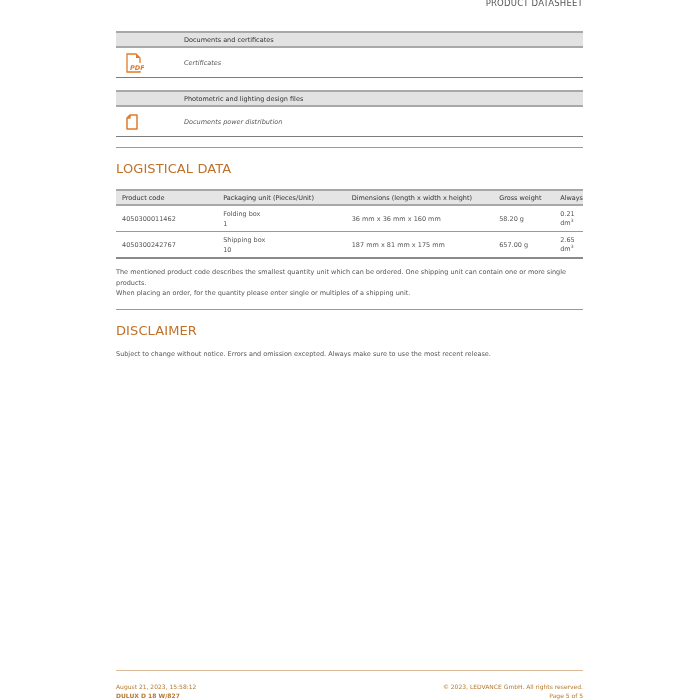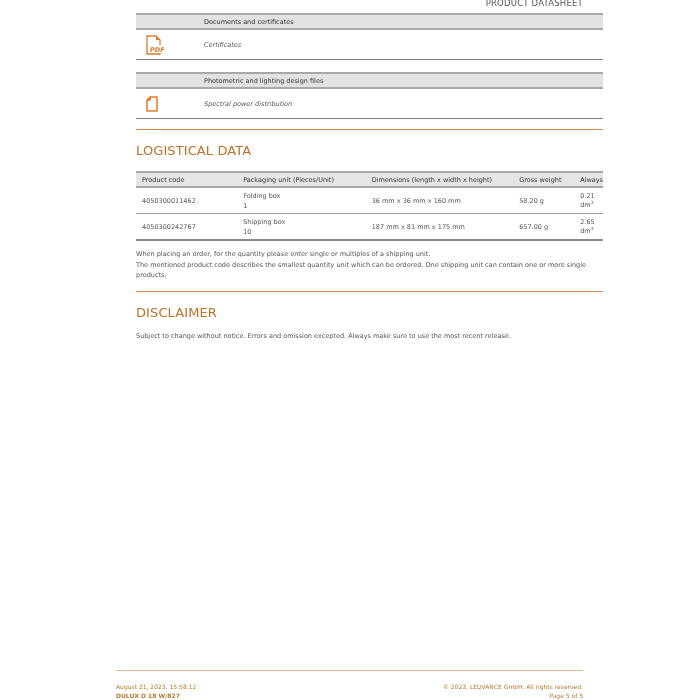--- a/index.html
+++ b/index.html
@@ -1,19 +1,19 @@
 <!DOCTYPE html>
 <html><head>
 <meta charset="utf-8">
 <style>
   html, body { margin:0; padding:0; background:#ffffff; }
   body { width:700px; height:700px; position:relative; overflow:hidden;
          font-family:"DejaVu Sans", sans-serif; color:#4a4a4a; }
   .header-title { position:absolute; right:117px; top:-2px; font-size:8.5px; color:#555; letter-spacing:0.2px; }
-  .content { position:absolute; left:116px; width:467px; top:13px;margin-left:20px; }
+  .content { position:absolute; left:116px; width:467px; top:31px; }
   .grp-head { background:#e2e2e2; border-top:2px solid #a8a8a8; border-bottom:2px solid #a8a8a8;
               height:13px; display:flex; align-items:center; font-size:6.5px; color:#333; }
   .grp-head span { margin-left:68px; }
   .grp-row { height:29px; display:flex; align-items:center; border-bottom:1.5px solid #7d7d7d; font-size:6.5px; color:#555;font-style:italic; }
   .grp-row .ic { width:68px; display:flex; align-items:center; padding-left:8px; box-sizing:border-box; }
   .spacer { height:12px; }
   .orange-rule { border-top:1.5px solid #d98a4a; }
   .sec-title { color:#c0712a; font-size:13px; margin:13px 0 13px 0; letter-spacing:0.1px; }
   table { width:100%; border-collapse:collapse; font-size:6.5px; }
   thead th { background:#e5e5e5; border-top:2px solid #a8a8a8; border-bottom:2px solid #a8a8a8;
@@ -56,21 +56,21 @@
   <div>
     <div class="grp-head">
         <span>Photometric and lighting design files</span>
       </div>
     <div class="grp-row">
       <div class="ic">
         <svg width="16" height="18" viewBox="0 0 16 18">
           <path d="M6 2 H13 V16 H3 V5 Z M3 5 H6 V2" fill="none" stroke="#e07b2a" stroke-width="1.5" stroke-linejoin="round"></path>
         </svg>
       </div>
-      <span>Spectral power distribution</span>
+      <span>Documents power distribution</span>
     </div>
   </div>
 
   <div class="spacer" style="height:10px"></div>
   <div class="orange-rule"></div>
 
   <div class="sec-title">LOGISTICAL DATA</div>
 
   <table>
     <thead>
@@ -100,22 +100,22 @@
             <div style="margin-top:2px">10</div>
           </td>
         <td>187 mm x 81 mm x 175 mm</td>
         <td>657.00 g</td>
         <td><span>2.65 dm</span><sup>3</sup></td>
       </tr>
     </tbody>
   </table>
 
   <div class="note">
+    <div>The mentioned product code describes the smallest quantity unit which can be ordered. One shipping unit can contain one or more single products.</div>
     <div>When placing an order, for the quantity please enter single or multiples of a shipping unit.</div>
-    <div>The mentioned product code describes the smallest quantity unit which can be ordered. One shipping unit can contain one or more single products.</div>
   </div>
 
   <div class="orange-rule"></div>
 
   <div class="sec-title">DISCLAIMER</div>
   <div class="note" style="margin-top:-2px">Subject to change without notice. Errors and omission excepted. Always make sure to use the most recent release.</div>
 </div>
 
 <div class="footer-rule"></div>
 <div class="footer">

